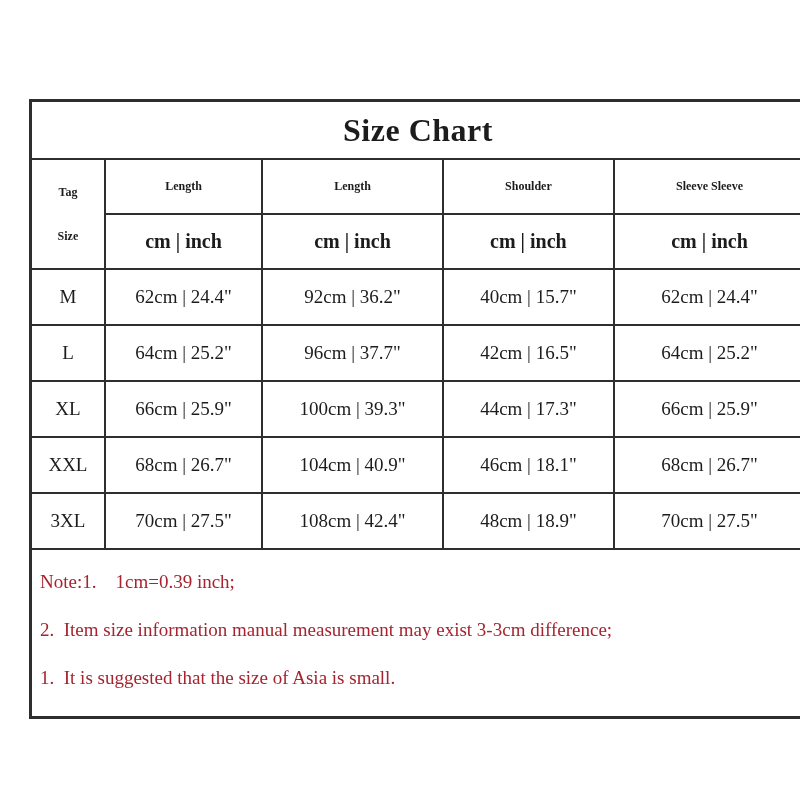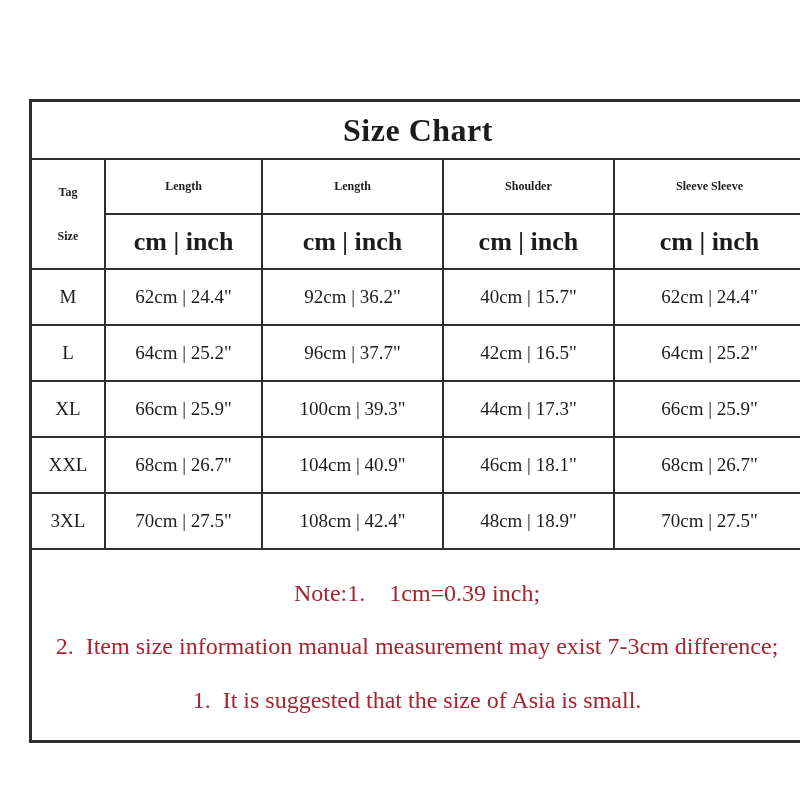--- a/index.html
+++ b/index.html
@@ -39,21 +39,21 @@
     letter-spacing: 0.5px;
   }
   tr.head-row td {
     height: 53px;
     font-size: 12px;
     font-weight: bold;
     border-radius: 11px;
   }
   tr.unit-row td {
     height: 53px;
-    font-size: 26px;
+    font-size: 20px;
     font-weight: bold;
   }
   td.corner-cell {
     font-size: 19px;
     font-weight: bold;
   }
   td.corner-cell .corner-line {
     display: block;
     line-height: 1.0;
   }
@@ -69,26 +69,25 @@
   }
   tr.notes-row td {
     height: 153px;
     text-align: left;
     vertical-align: top;
   }
   .notes-inner {
     padding: 22px 10px 0 8px;
   }
   .note-line {
-    margin: 8px 0 27px 0;
-    font-size: 24px;
+    margin: 0 0 27px 0;
+    font-size: 19px;
     color: #a6242f;
     white-space: pre-wrap;
     line-height: 1.1;
-    text-align: center;
   }
 </style>
 </head>
 <body>
 
 <div class="chart-wrap">
   <table class="size-chart">
     <colgroup>
       <col style="width:9.6%">
       <col style="width:20.3%">
@@ -157,20 +156,20 @@
       <td>70cm | 27.5"</td>
       <td>108cm | 42.4"</td>
       <td>48cm | 18.9"</td>
       <td>70cm | 27.5"</td>
     </tr>
 
     <tr class="notes-row">
       <td colspan="5">
         <div class="notes-inner">
           <p class="note-line">Note:1.    1cm=0.39 inch;</p>
-          <p class="note-line">2.  Item size information manual measurement may exist 7-3cm difference;</p>
+          <p class="note-line">2.  Item size information manual measurement may exist 3-3cm difference;</p>
           <p class="note-line">1.  It is suggested that the size of Asia is small.</p>
         </div>
       </td>
     </tr>
   </tbody>
     </table>
 </div>
 
 </body></html>

